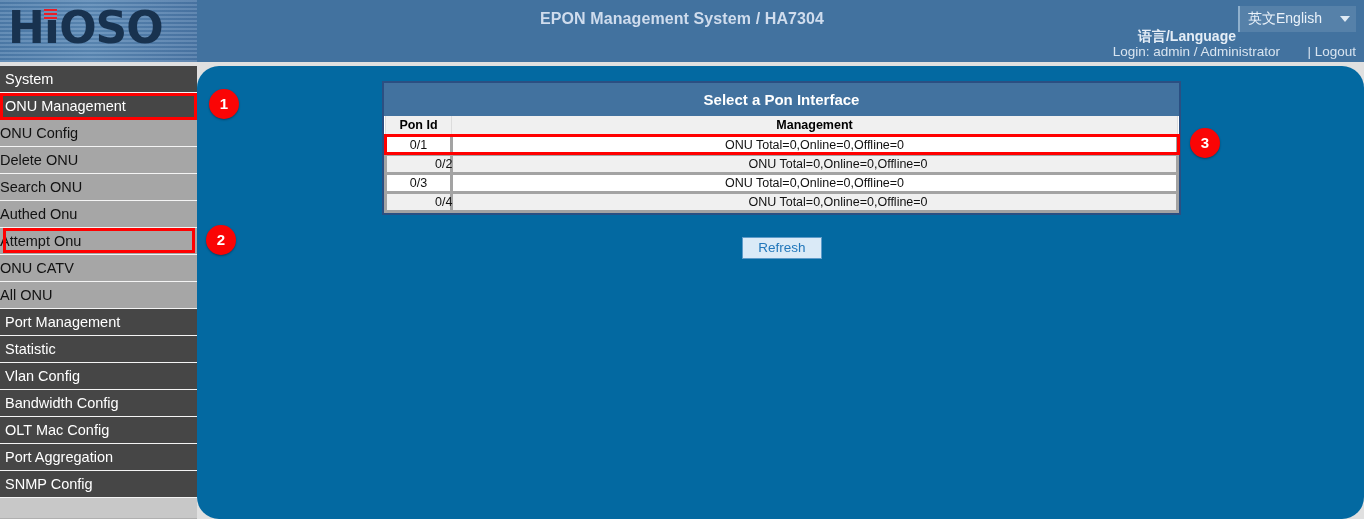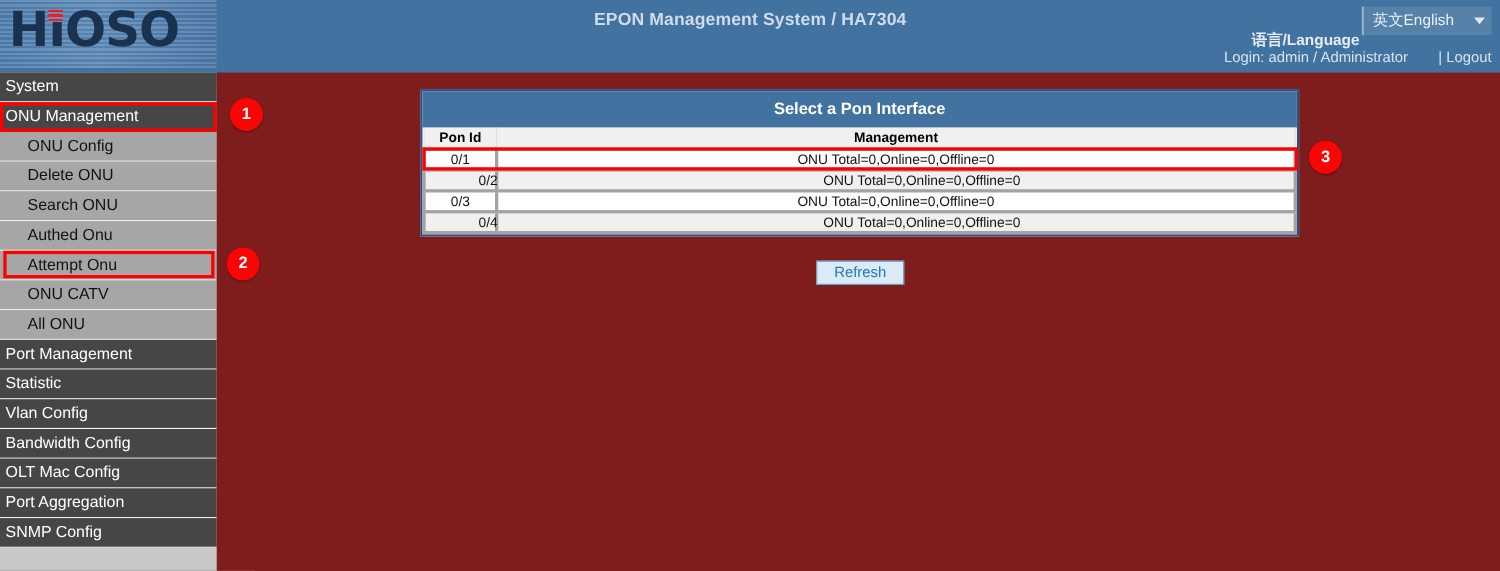--- a/index.html
+++ b/index.html
@@ -12,21 +12,21 @@
   }
   #app {
     position: relative;
     width: 1364px; height: 519px;
     background: #e0e0e0;
   }
 
   
   #header {
     position: absolute; left: 0; top: 0;
-    width: 1364px; height: 82px;
+    width: 1364px; height: 62px;
     background: #42729f;
     overflow: hidden;
   }
   #logo-box {
     position: absolute; left: 0; top: 0;
     width: 197px; height: 62px;
     background:
       repeating-linear-gradient(
         to bottom,
         rgba(255,255,255,0.13) 0px,
@@ -132,30 +132,30 @@
     cursor: pointer;
   }
   .nav-sub {
     position: relative;
     height: 27px;
     background: #a6a6a6;
     border-bottom: 1px solid #f4f4f4;
     color: #121212;
     font-size: 14.5px;
     line-height: 26px;
-    padding-left: 25px;
     white-space: nowrap;
     cursor: pointer;
   }
 
   
   #content {
     position: absolute; left: 197px; top: 66px;
     width: 1167px; height: 453px;
-    background: #7f1d1d;
+    background: #0369a1;
+    border-radius: 22px;
   }
   #pon-table {
     position: absolute;
     left: 185px; top: 15px;
     width: 799px;
     border: 2px solid #2b4f82;
     background: #ffffff;
   }
   #table-title {
     height: 33px;

